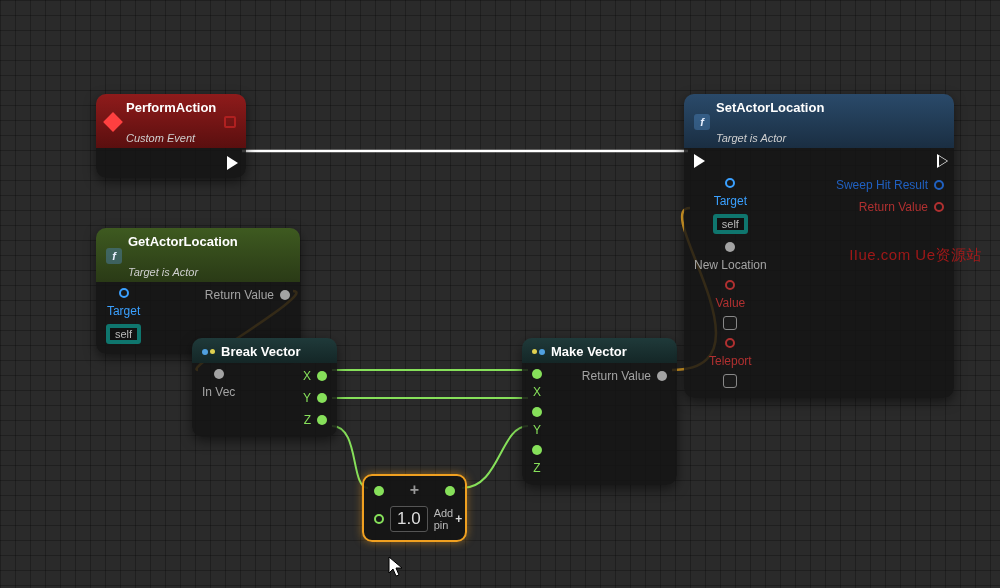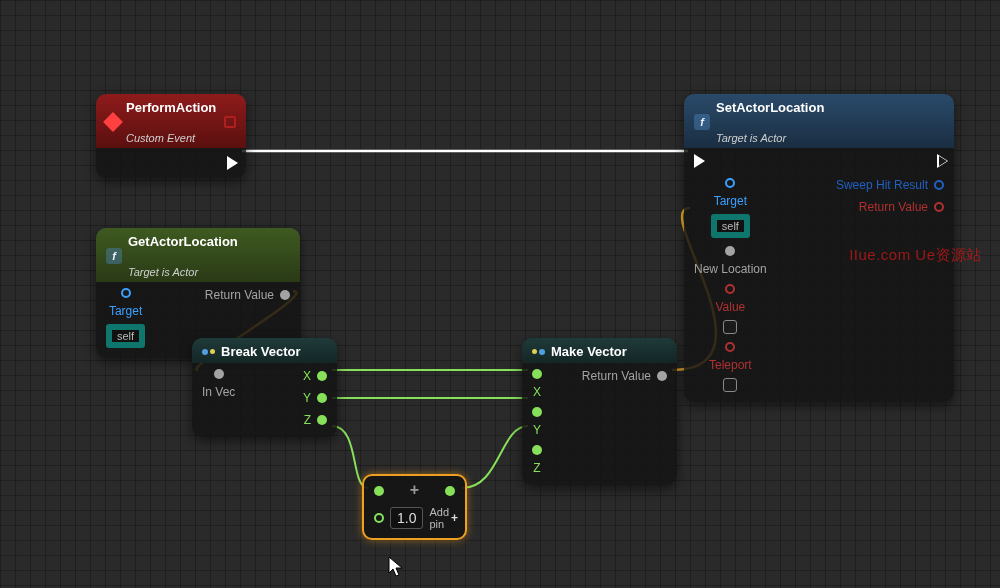--- a/index.html
+++ b/index.html
@@ -73,30 +73,30 @@
     border-left:11px solid #fff;
   }
   .exec-pin.hollow::after{
     content:"";position:absolute;left:-11px;top:-5px;
     width:0;height:0;
     border-top:5px solid transparent;
     border-bottom:5px solid transparent;
     border-left:8px solid #1a1a1a;
   }
   .selfbox {
-    background:#111;border:6px solid #0f766e;border-radius:3px;
+    background:#111;border:4px solid #0f766e;border-radius:3px;
     padding:0 5px; font-size:11px; color:#bbb;
   }
   .checkbox {
     width:14px;height:14px;border:1.5px solid #888;border-radius:3px;
     background:#1a1a1a; display:inline-block;
   }
   .valbox {
     background:#111;border:1px solid #555;border-radius:3px;
-    padding:2px 6px; font-size:14px; color:#ddd;
+    padding:2px 6px; font-size:17px; color:#ddd;
   }
   .watermark {
     position:absolute; right:18px; top:246px;
     color:#c01818; font-size:15px; font-weight:500;
     letter-spacing:0.5px; opacity:0.8;
   }
   .cursor {
     position:absolute; left:388px; top:556px;
     width:16px;height:22px;
   }

